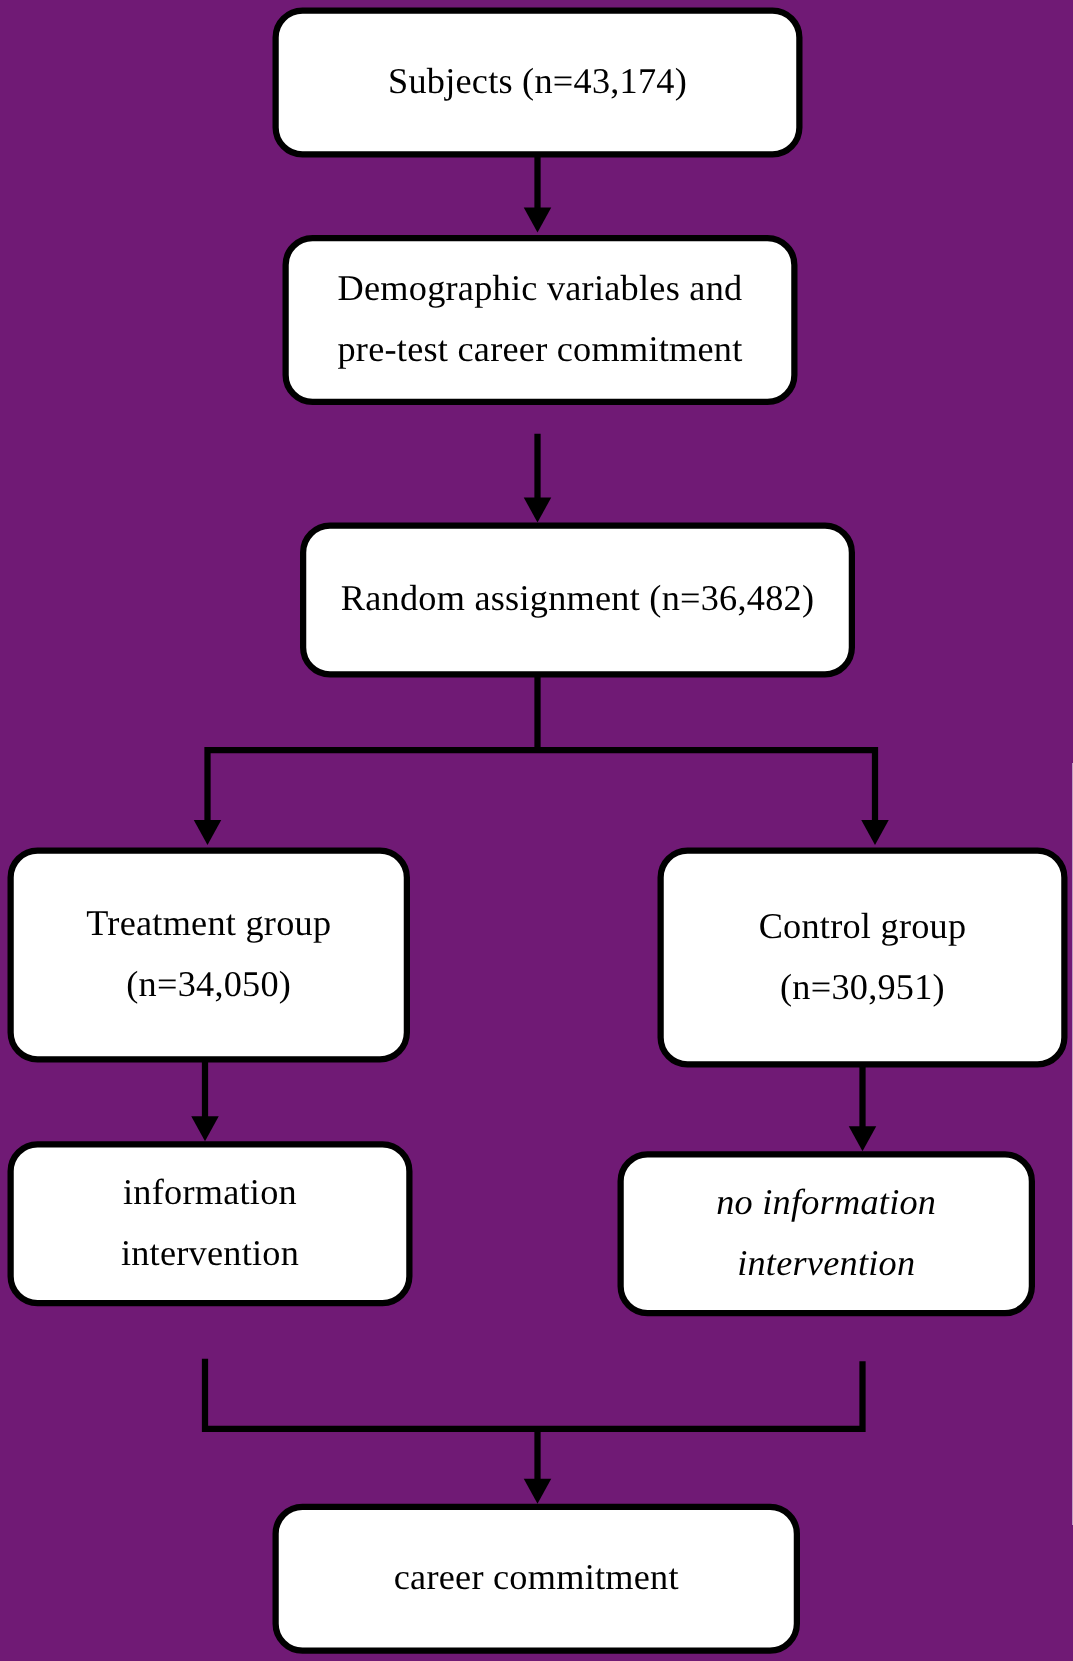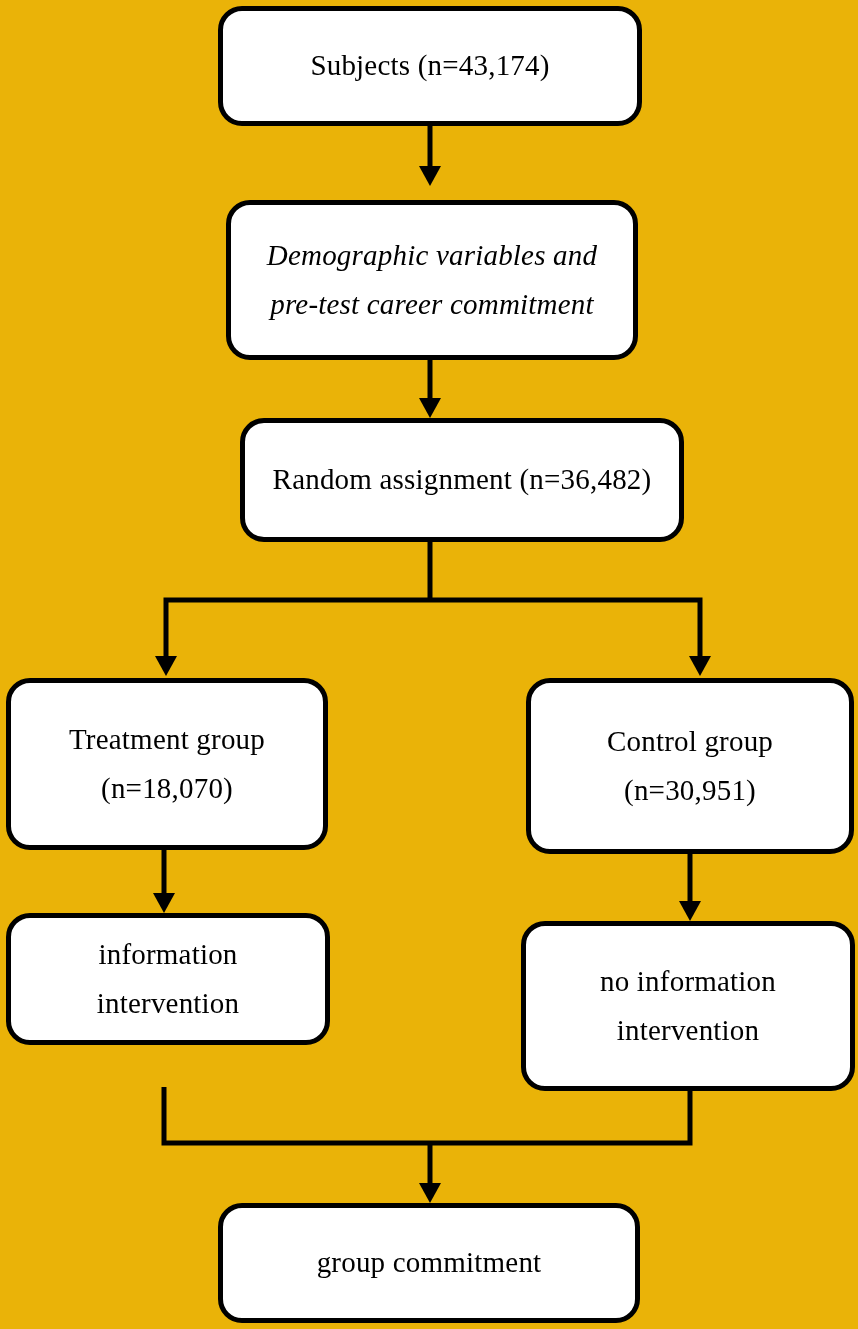--- a/index.html
+++ b/index.html
@@ -4,21 +4,21 @@
 <style>
   html, body {
     margin: 0;
     padding: 0;
     background: #ffffff;
   }
   .stage {
     position: relative;
     width: 858px;
     height: 1329px;
-    background: #eab308;
+    background: #701a75;
     font-family: "Liberation Serif", "DejaVu Serif", serif;
     color: #000000;
     overflow: hidden;
   }
   .connectors {
     position: absolute;
     left: 0;
     top: 0;
     z-index: 0;
   }
@@ -36,26 +36,26 @@
   }
   .node .label {
     font-size: 29px;
     line-height: 1.7;
     white-space: pre-line;
     letter-spacing: 0.2px;
     padding: 0 10px;
   }
   
   .node-subjects        { left: 218px; top: 6px;    width: 424px; height: 120px; }
-  .node-pretest         { left: 226px; top: 200px;  width: 412px; height: 160px; font-style: italic; }
+  .node-pretest         { left: 226px; top: 188px;  width: 412px; height: 136px; }
   .node-randomization   { left: 216px; top: 418px;  width: 444px; height: 124px; margin-left: 24px; }
   .node-treatment       { left: 6px;   top: 678px;  width: 322px; height: 172px; }
   .node-control         { left: 526px; top: 678px;  width: 328px; height: 176px; }
   .node-treat-interv    { left: 6px;   top: 913px;  width: 324px; height: 132px; }
-  .node-control-interv  { left: 521px; top: 921px;  width: 334px; height: 170px; }
+  .node-control-interv  { left: 494px; top: 921px;  width: 334px; height: 132px; font-style: italic; }
   .node-outcome         { left: 218px; top: 1203px; width: 422px; height: 120px; }
 </style>
 </head>
 <body>
 
 <div class="stage">
 
   <svg class="connectors" width="858" height="1329" viewBox="0 0 858 1329">
     <g stroke="#000000" stroke-width="5" fill="none">
 
@@ -94,35 +94,35 @@
     <span class="label">Demographic variables and
 pre-test career commitment</span>
   </div>
 
   <div class="node node-randomization">
     <span class="label">Random assignment (n=36,482)</span>
   </div>
 
   <div class="node node-treatment">
     <span class="label">Treatment group
-(n=18,070)</span>
+(n=34,050)</span>
   </div>
 
   <div class="node node-control">
     <span class="label">Control group
 (n=30,951)</span>
   </div>
 
   <div class="node node-treat-interv">
     <span class="label">information
 intervention</span>
   </div>
 
   <div class="node node-control-interv">
     <span class="label">no information
 intervention</span>
   </div>
 
   <div class="node node-outcome">
-    <span class="label">group commitment</span>
+    <span class="label">career commitment</span>
   </div>
 
 </div>
 
 </body></html>

